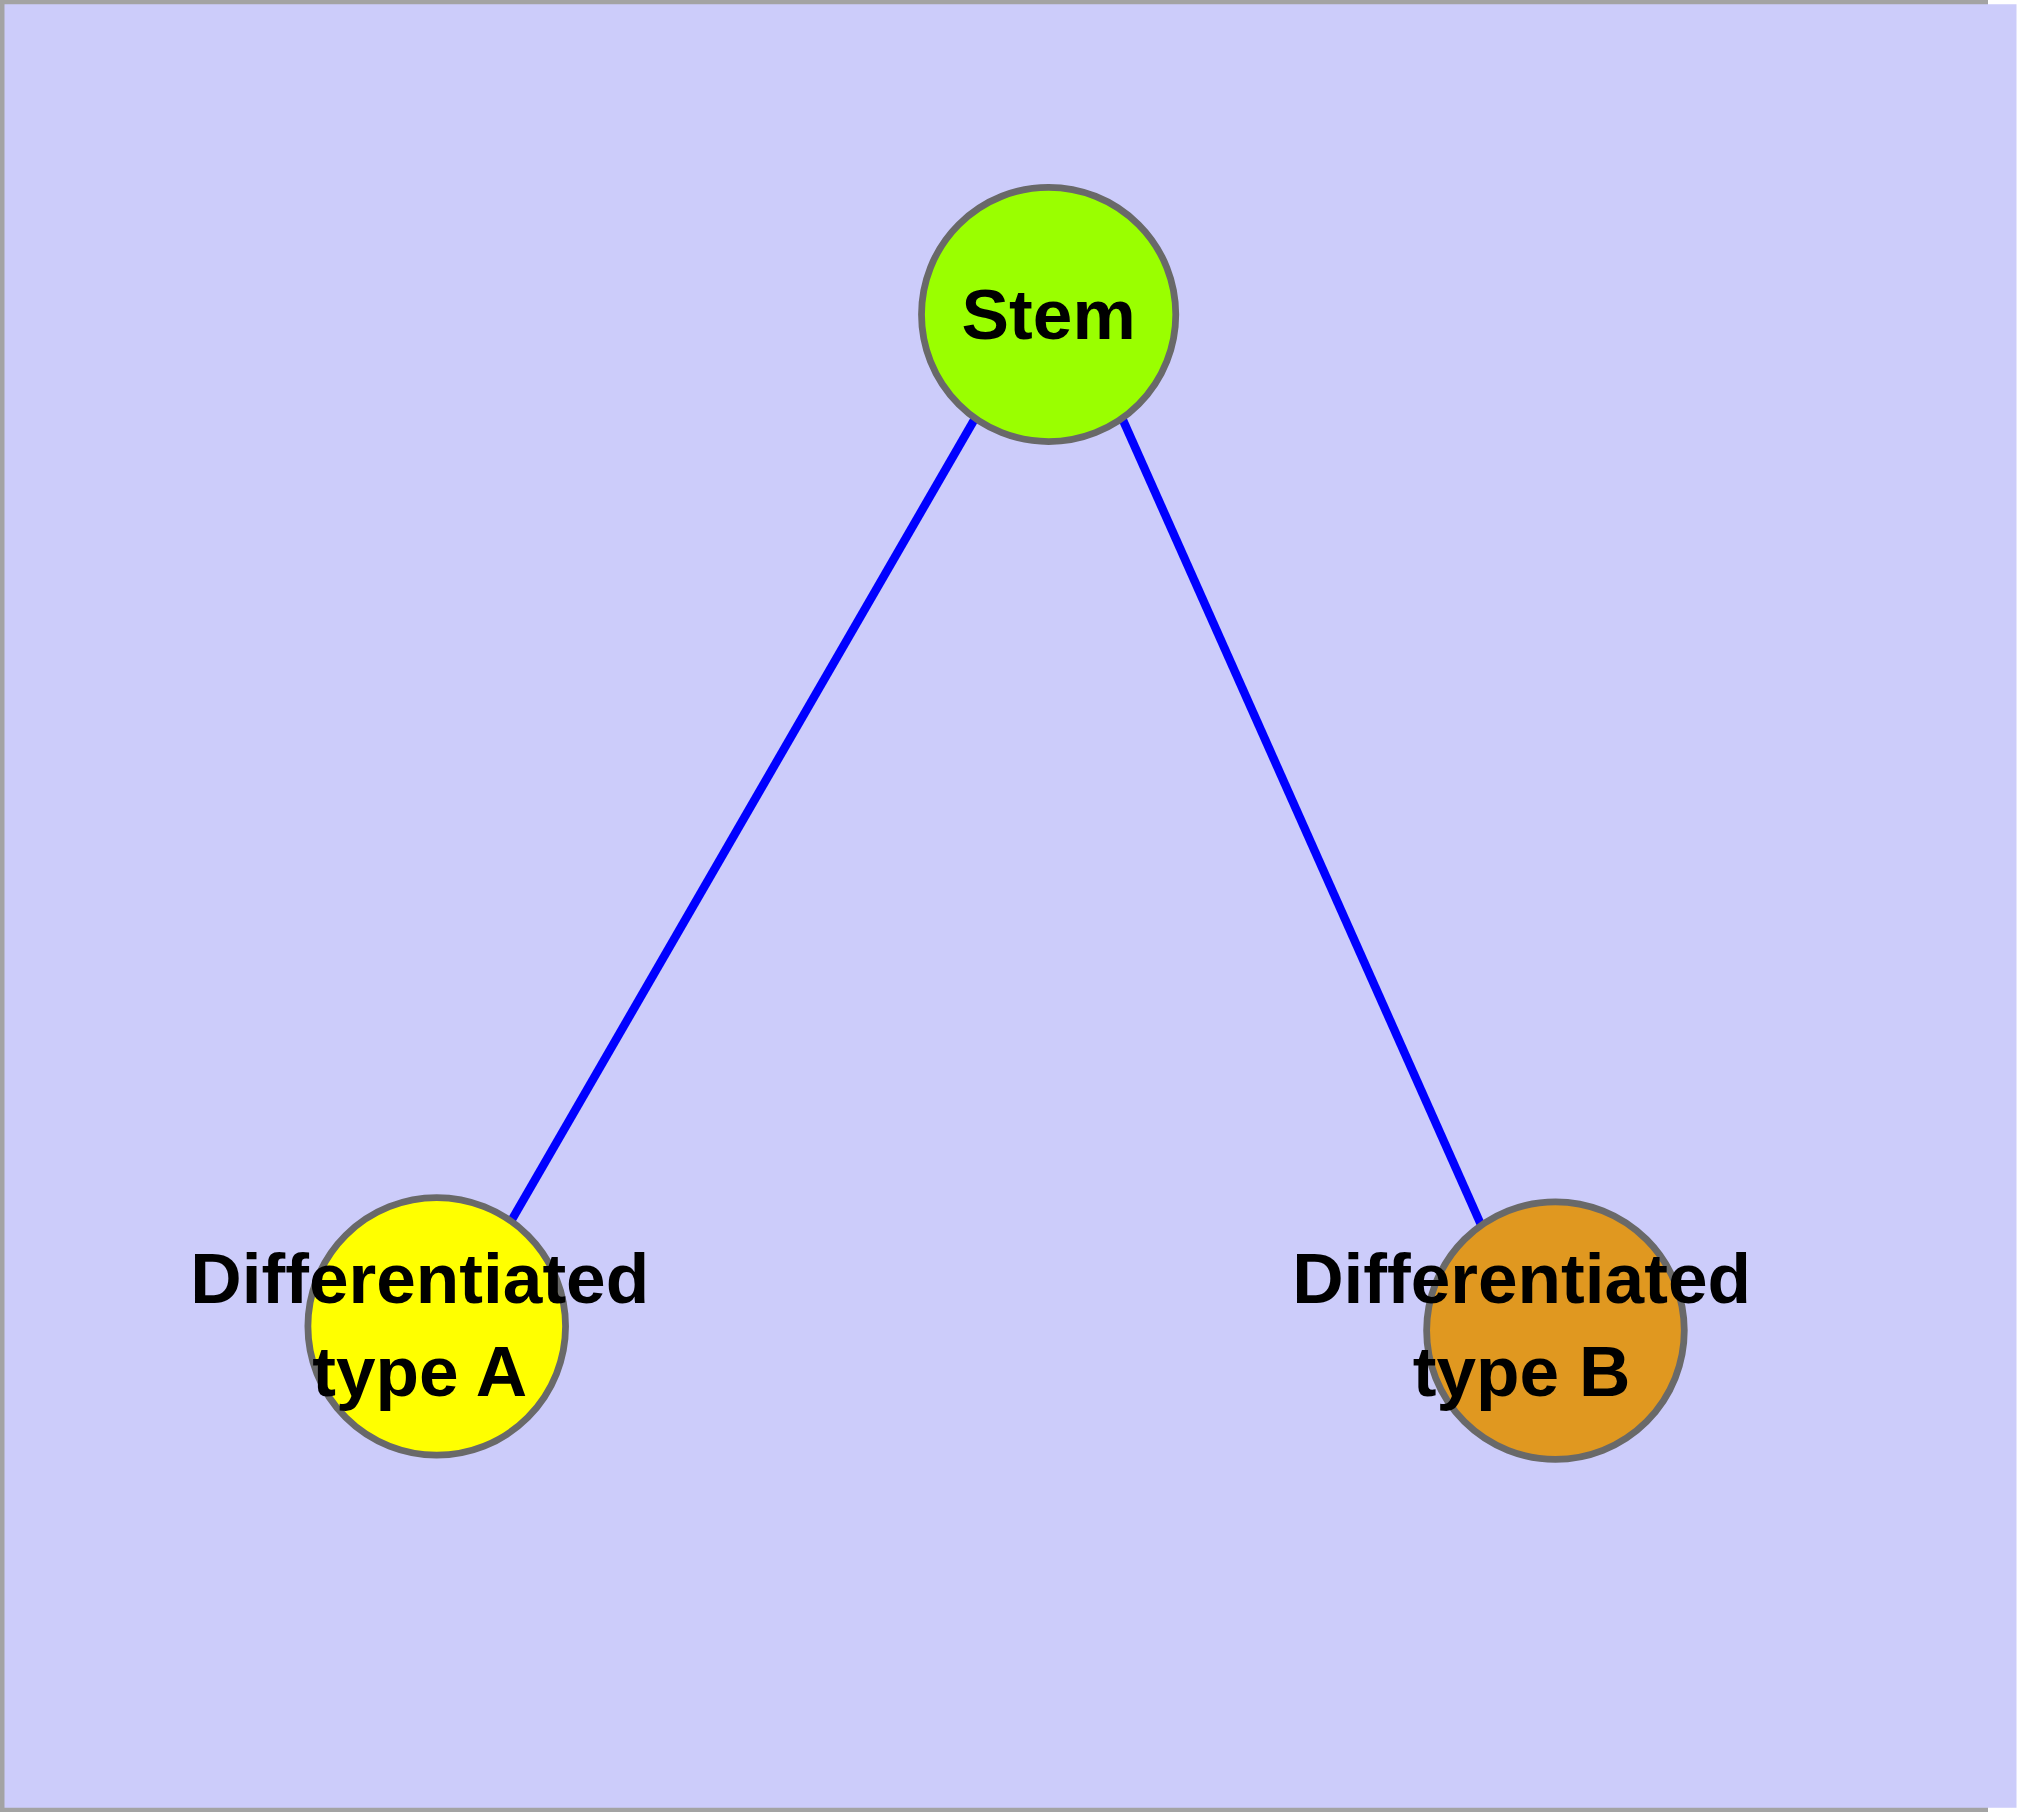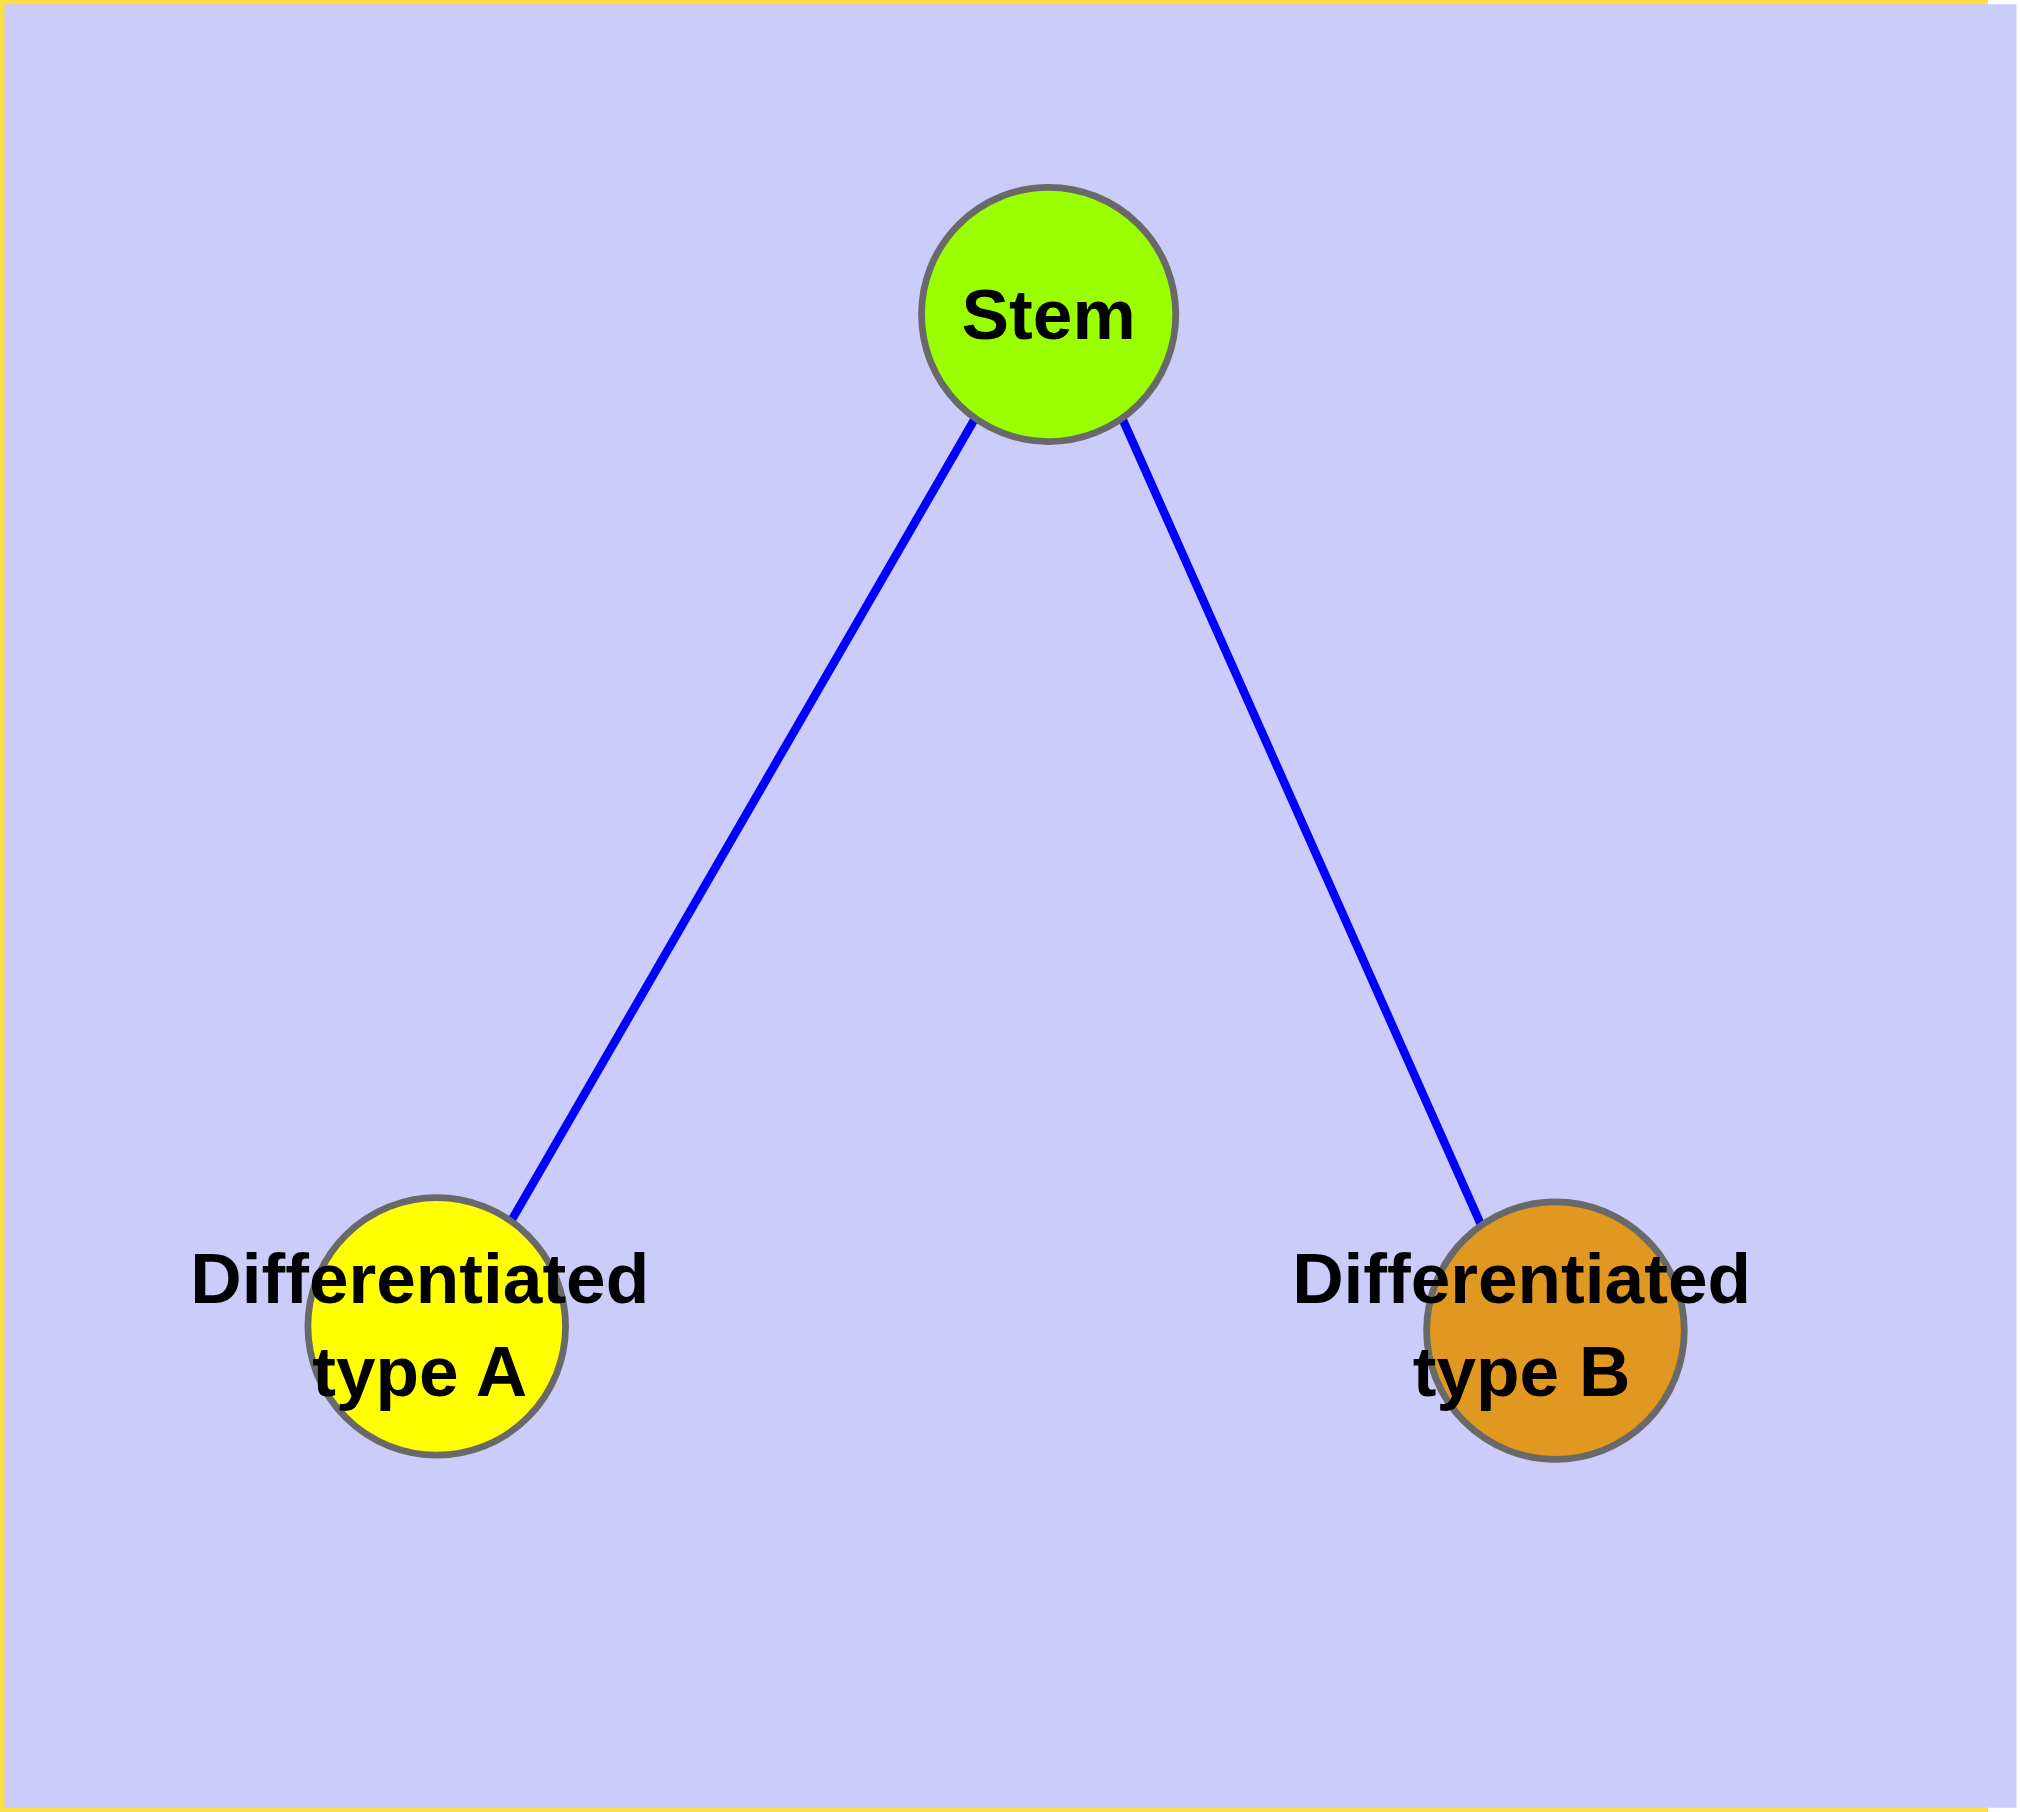--- a/index.html
+++ b/index.html
@@ -11,21 +11,21 @@
   body {
     width: 2021px;
     height: 1812px;
     overflow: hidden;
     font-family: "Liberation Sans", "DejaVu Sans", sans-serif;
   }
   #graph-canvas {
     position: relative;
     width: 1988px;
     height: 1812px;
-    background: #fde047;
+    background: #a3a3a3;
   }
   #graph-svg {
     position: absolute;
     top: 0;
     left: 0;
     width: 2021px;
     height: 1812px;
     display: block;
   }
   .node-label {

